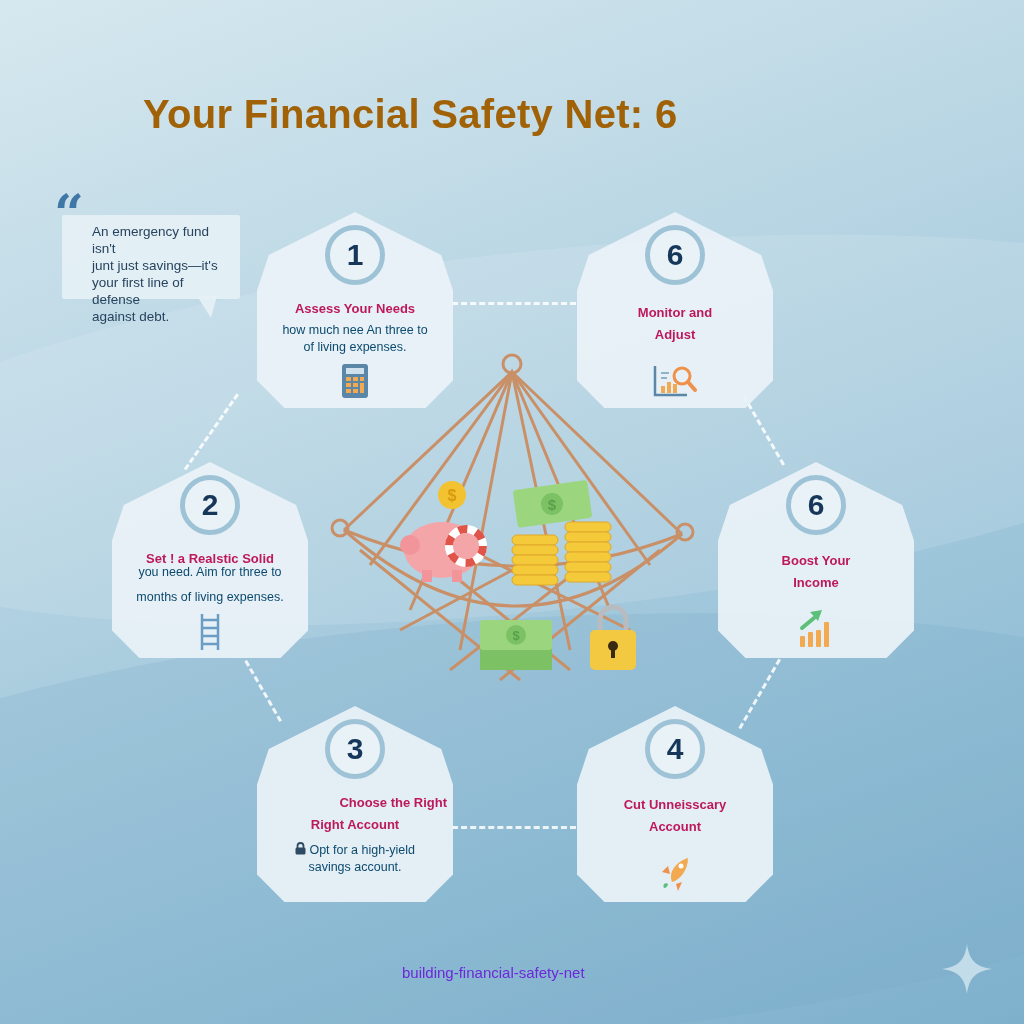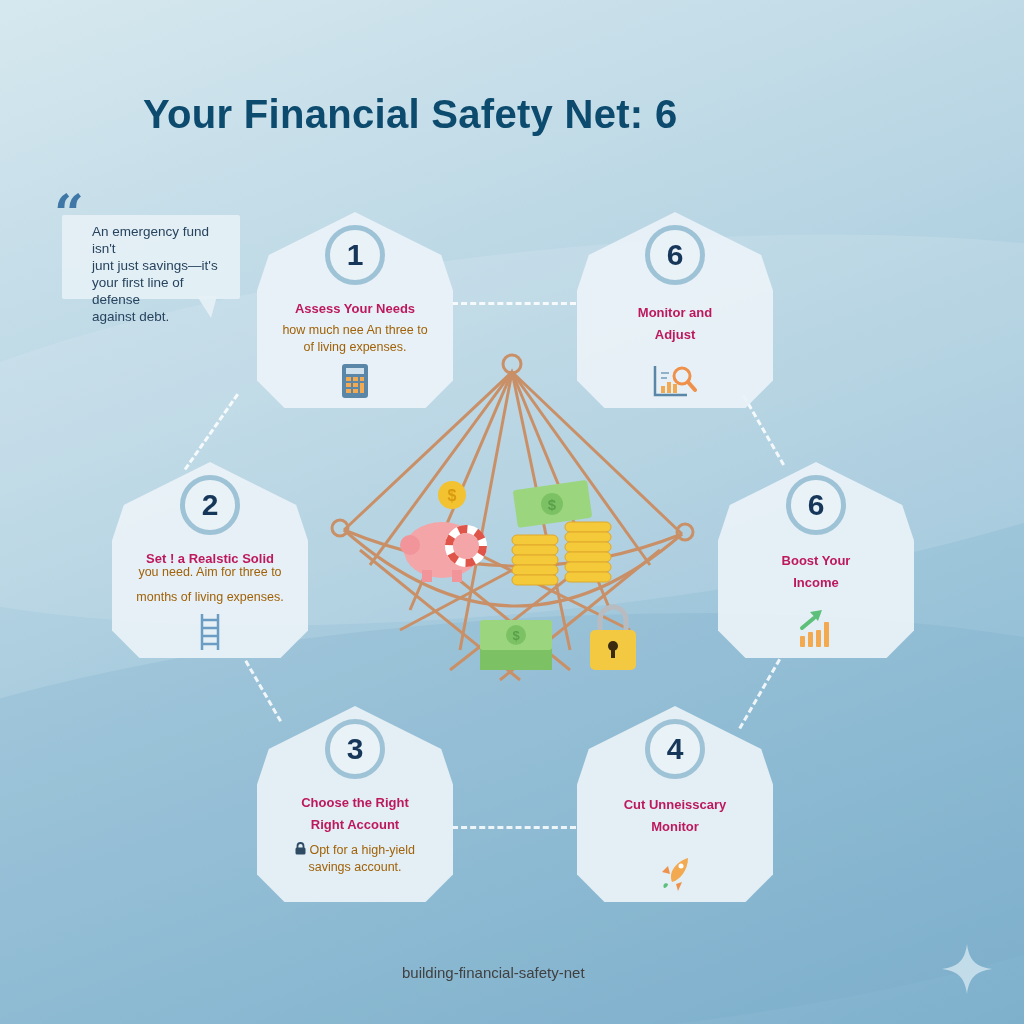--- a/index.html
+++ b/index.html
@@ -5,21 +5,21 @@
   html, body { margin:0; padding:0; }
   body {
     width:1024px; height:1024px; overflow:hidden; position:relative;
     font-family:"Liberation Sans", sans-serif;
     background: linear-gradient(160deg, #d6e8ef 0%, #b9d6e4 35%, #98c2d8 70%, #7eb0cc 100%);
   }
   .wave { position:absolute; border-radius:50%; }
   .title {
     position:absolute; left:143px; top:92px; width:760px;
     font-family:"Liberation Sans", sans-serif; font-weight:700;
-    font-size:40px; line-height:44px; color:#0c4a6e; letter-spacing:0.3px;
+    font-size:40px; line-height:44px; color:#a16207; letter-spacing:0.3px;
   }
   .quote-mark { position:absolute; left:54px; top:188px; font-size:52px; font-weight:700; color:#3f78a6; font-family:"DejaVu Serif", serif; line-height:52px; }
   .bubble {
     position:absolute; left:62px; top:215px; width:178px; height:84px;
     background:rgba(230,241,246,0.9); border-radius:2px; padding:8px 8px 0 30px; box-sizing:border-box;
     font-size:13.5px; line-height:17px; color:#27435e;
   }
   .bubble-tail { position:absolute; left:197px; top:296px; width:0; height:0;
     border-left:14px solid transparent; border-right:6px solid transparent; border-top:22px solid rgba(230,241,246,0.9); }
 
@@ -29,25 +29,25 @@
     clip-path: polygon(50% 0%, 94% 22%, 100% 40%, 100% 86%, 86% 100%, 14% 100%, 0% 86%, 0% 40%, 6% 22%);
     border-radius:24px;
   }
   .card-inner { position:absolute; left:0; top:0; width:100%; height:100%; text-align:center; }
   .num-ring {
     position:absolute; left:50%; top:13px; transform:translateX(-50%);
     width:50px; height:50px; border-radius:50%; border:5px solid #9fc3d6; background:#e9f2f7;
     font-weight:700; font-size:30px; line-height:50px; color:#16375a; text-align:center;
   }
   .card-title { position:absolute; left:6px; right:6px; font-weight:700; font-size:13px; line-height:22px; color:#be185d; }
-  .card-desc { position:absolute; left:6px; right:6px; font-size:12.5px; line-height:17px; color:#a16207; }
+  .card-desc { position:absolute; left:6px; right:6px; font-size:12.5px; line-height:17px; color:#0c4a6e; }
   .icon { position:absolute; left:50%; transform:translateX(-50%); }
 
   .dash { position:absolute; border-color:rgba(255,255,255,0.85); border-style:dashed; border-width:0; }
-  .footer { position:absolute; left:402px; top:964px; font-size:15px; color:#404040; }
+  .footer { position:absolute; left:402px; top:964px; font-size:15px; color:#6d28d9; }
   .sparkle { position:absolute; left:940px; top:942px; }
   .net { position:absolute; left:330px; top:350px; }
 </style>
 </head>
 <body>
 
 <div class="wave" style="left:-200px;top:250px;width:1500px;height:360px;background:rgba(255,255,255,0.12);transform:rotate(-6deg);"></div>
 <div class="wave" style="left:-300px;top:620px;width:1600px;height:420px;background:rgba(120,170,200,0.22);transform:rotate(-4deg);"></div>
 
 <div class="title">
@@ -142,38 +142,38 @@
       <rect x="26" y="14" width="5" height="25" rx="1" fill="#f2a950"></rect>
       <path d="M4 20 L16 10" stroke="#5cbf7a" stroke-width="4" stroke-linecap="round"></path>
       <path d="M12 4 L24 2 L20 13 Z" fill="#5cbf7a"></path>
     </svg>
   </div>
 </div>
 
 <div class="card" style="left:257px;top:706px;">
   <div class="card-inner">
     <div class="num-ring">3</div>
-    <div class="card-title" style="top:86px;">Choose the Right</div>
+    <div class="card-title" style="top:86px;text-align:right;">Choose the Right</div>
     <div class="card-title" style="top:108px;">Right Account</div>
     <div class="card-desc" style="top:136px;">
       <svg width="11" height="13" viewBox="0 0 11 13" style="vertical-align:-1px;">
         <path d="M2.5 6 V4 a3 3 0 0 1 6 0 V6" stroke="#2f4a63" stroke-width="1.8" fill="none"></path>
         <rect x="0.5" y="5.5" width="10" height="7" rx="1.5" fill="#2f4a63"></rect>
       </svg>
       <span>Opt for a high-yield</span>
     </div>
     <div class="card-desc" style="top:153px;">savings account.</div>
   </div>
 </div>
 
 <div class="card" style="left:577px;top:706px;">
   <div class="card-inner">
     <div class="num-ring">4</div>
     <div class="card-title" style="top:88px;">Cut Unneisscary</div>
-    <div class="card-title" style="top:110px;">Monitor</div>
+    <div class="card-title" style="top:110px;">Account</div>
     <svg class="icon" style="top:150px;" width="34" height="36" viewBox="0 0 34 36">
       <path d="M14 26 C10 16 18 6 30 2 C30 14 22 24 14 26 Z" fill="#f2a950"></path>
       <circle cx="23" cy="10" r="2.5" fill="#fff"></circle>
       <path d="M12 18 L4 16 L10 10 Z" fill="#f0914b"></path>
       <path d="M18 28 L20 35 L24 26 Z" fill="#f0914b"></path>
       <path d="M6 32 C4 28 8 26 10 28 C10 30 8 32 6 32 Z" fill="#5cbf7a"></path>
     </svg>
   </div>
 </div>
 

